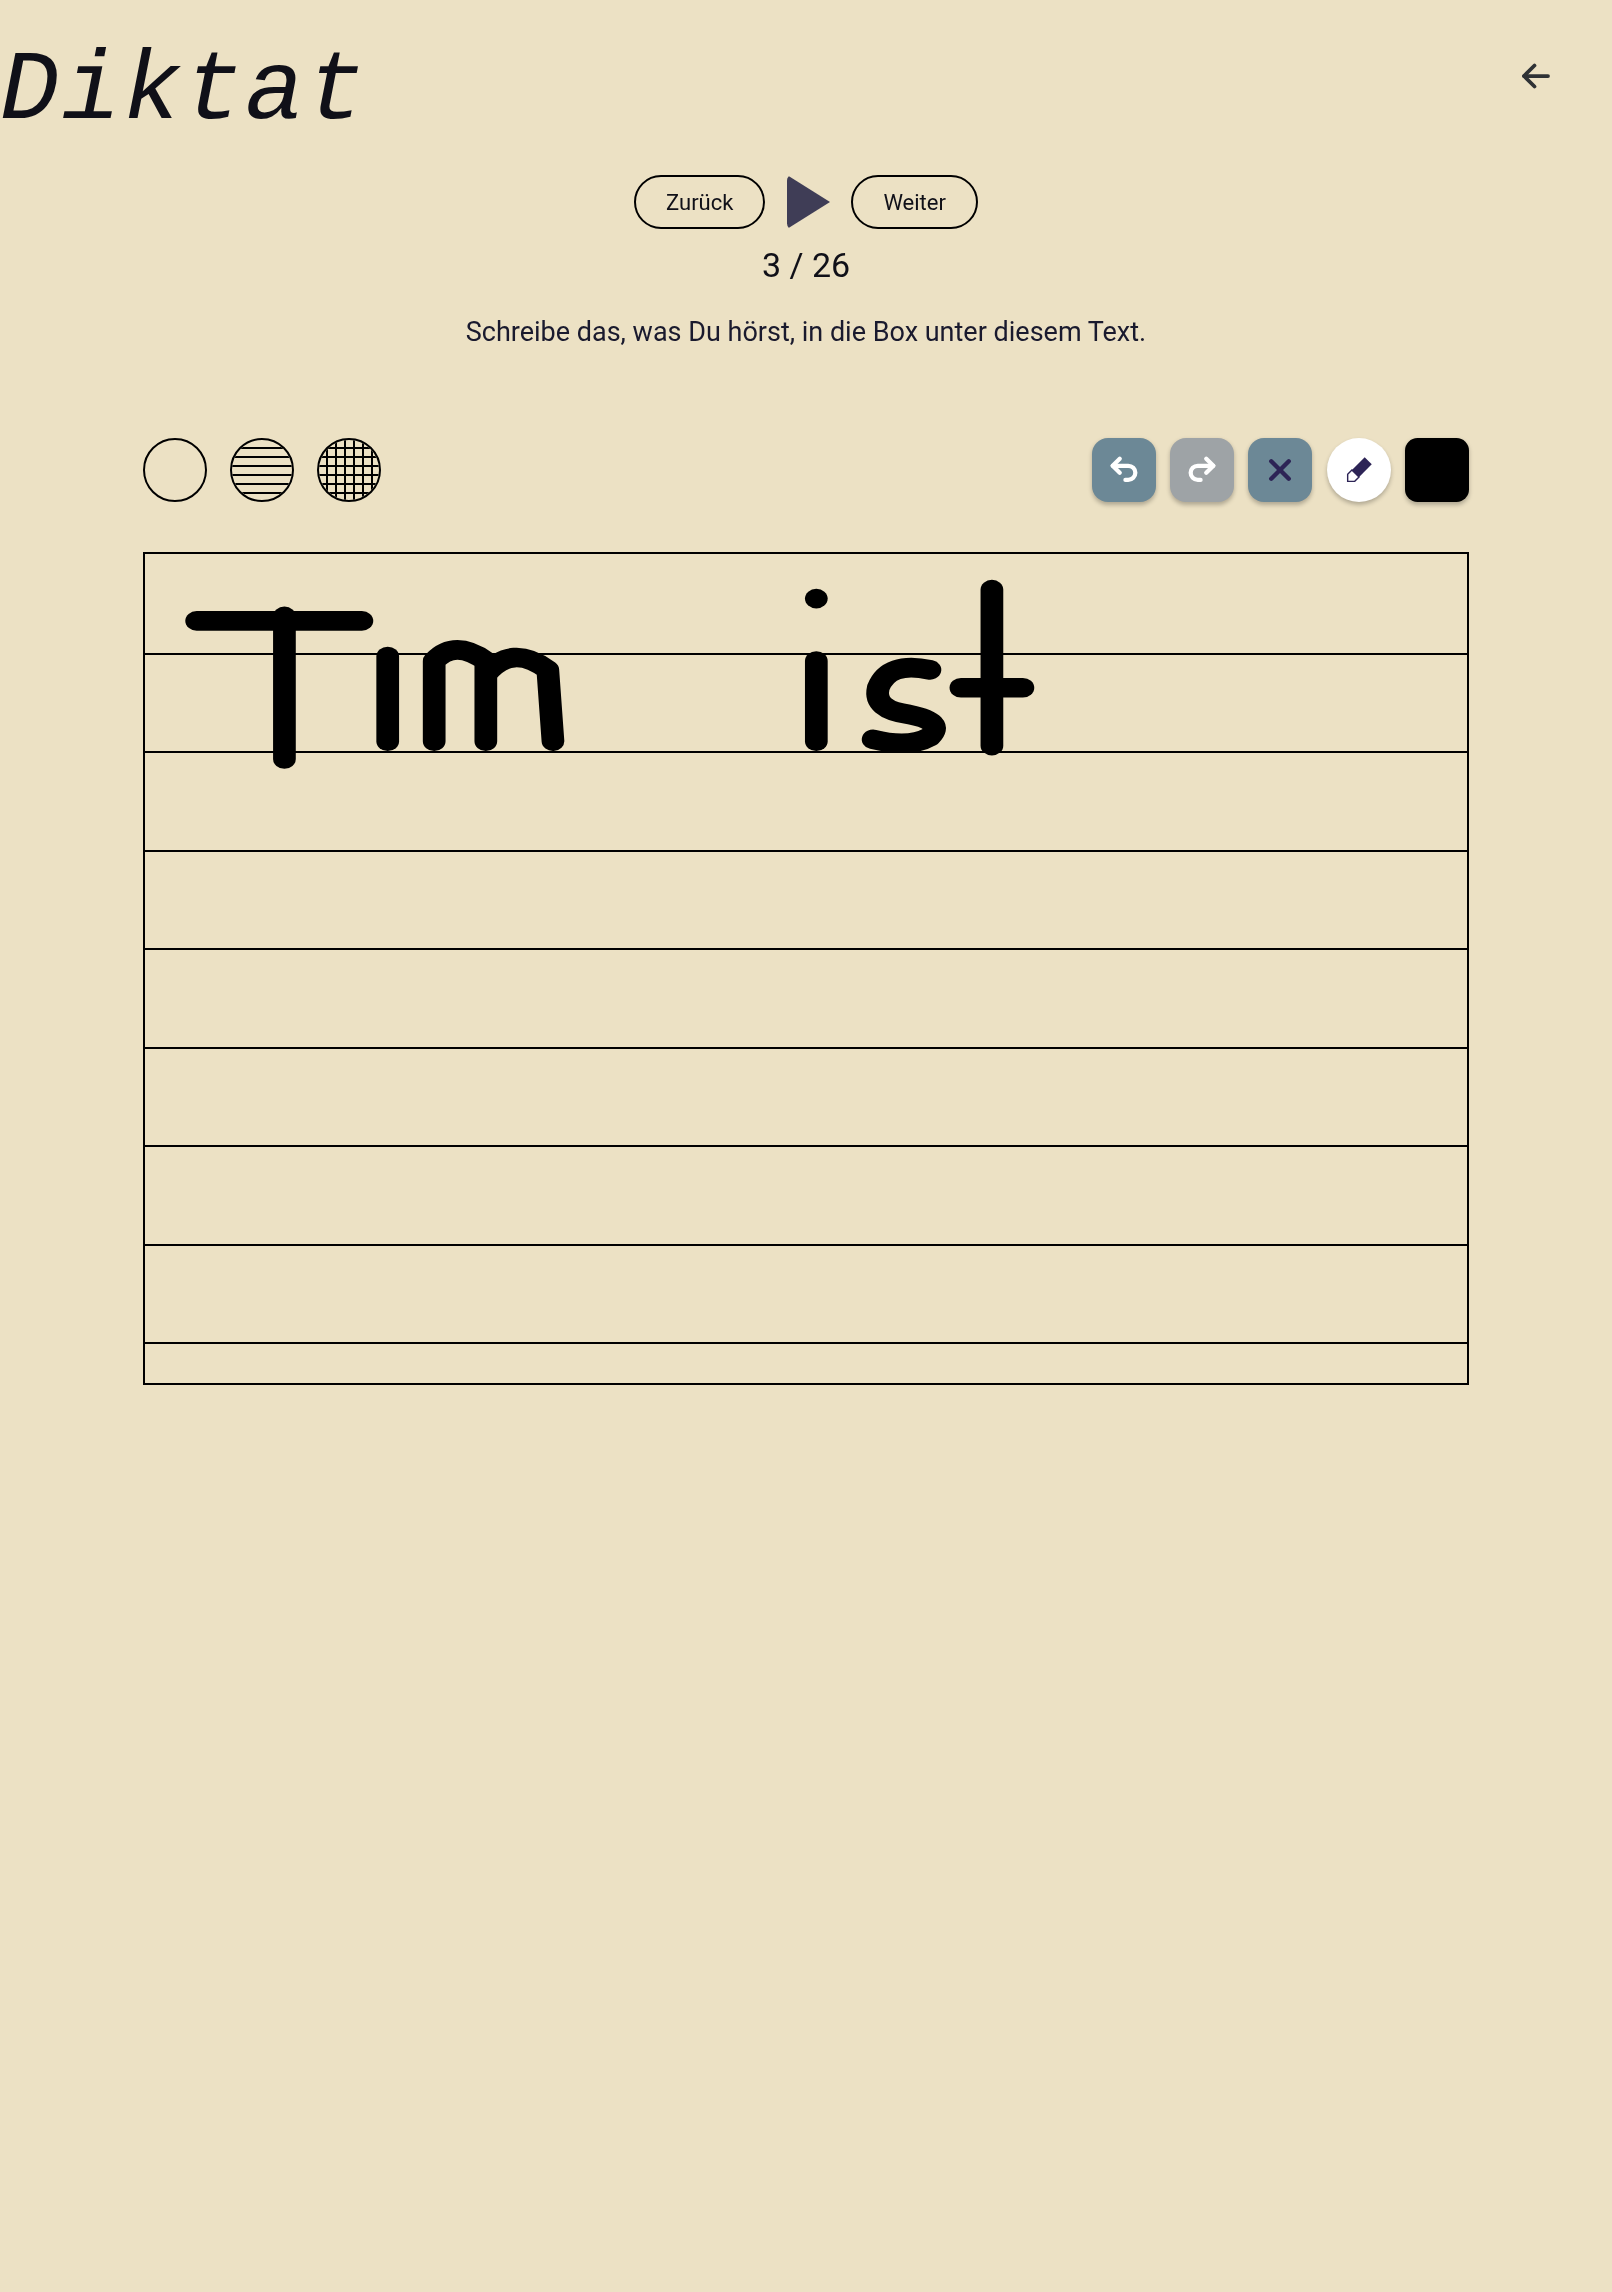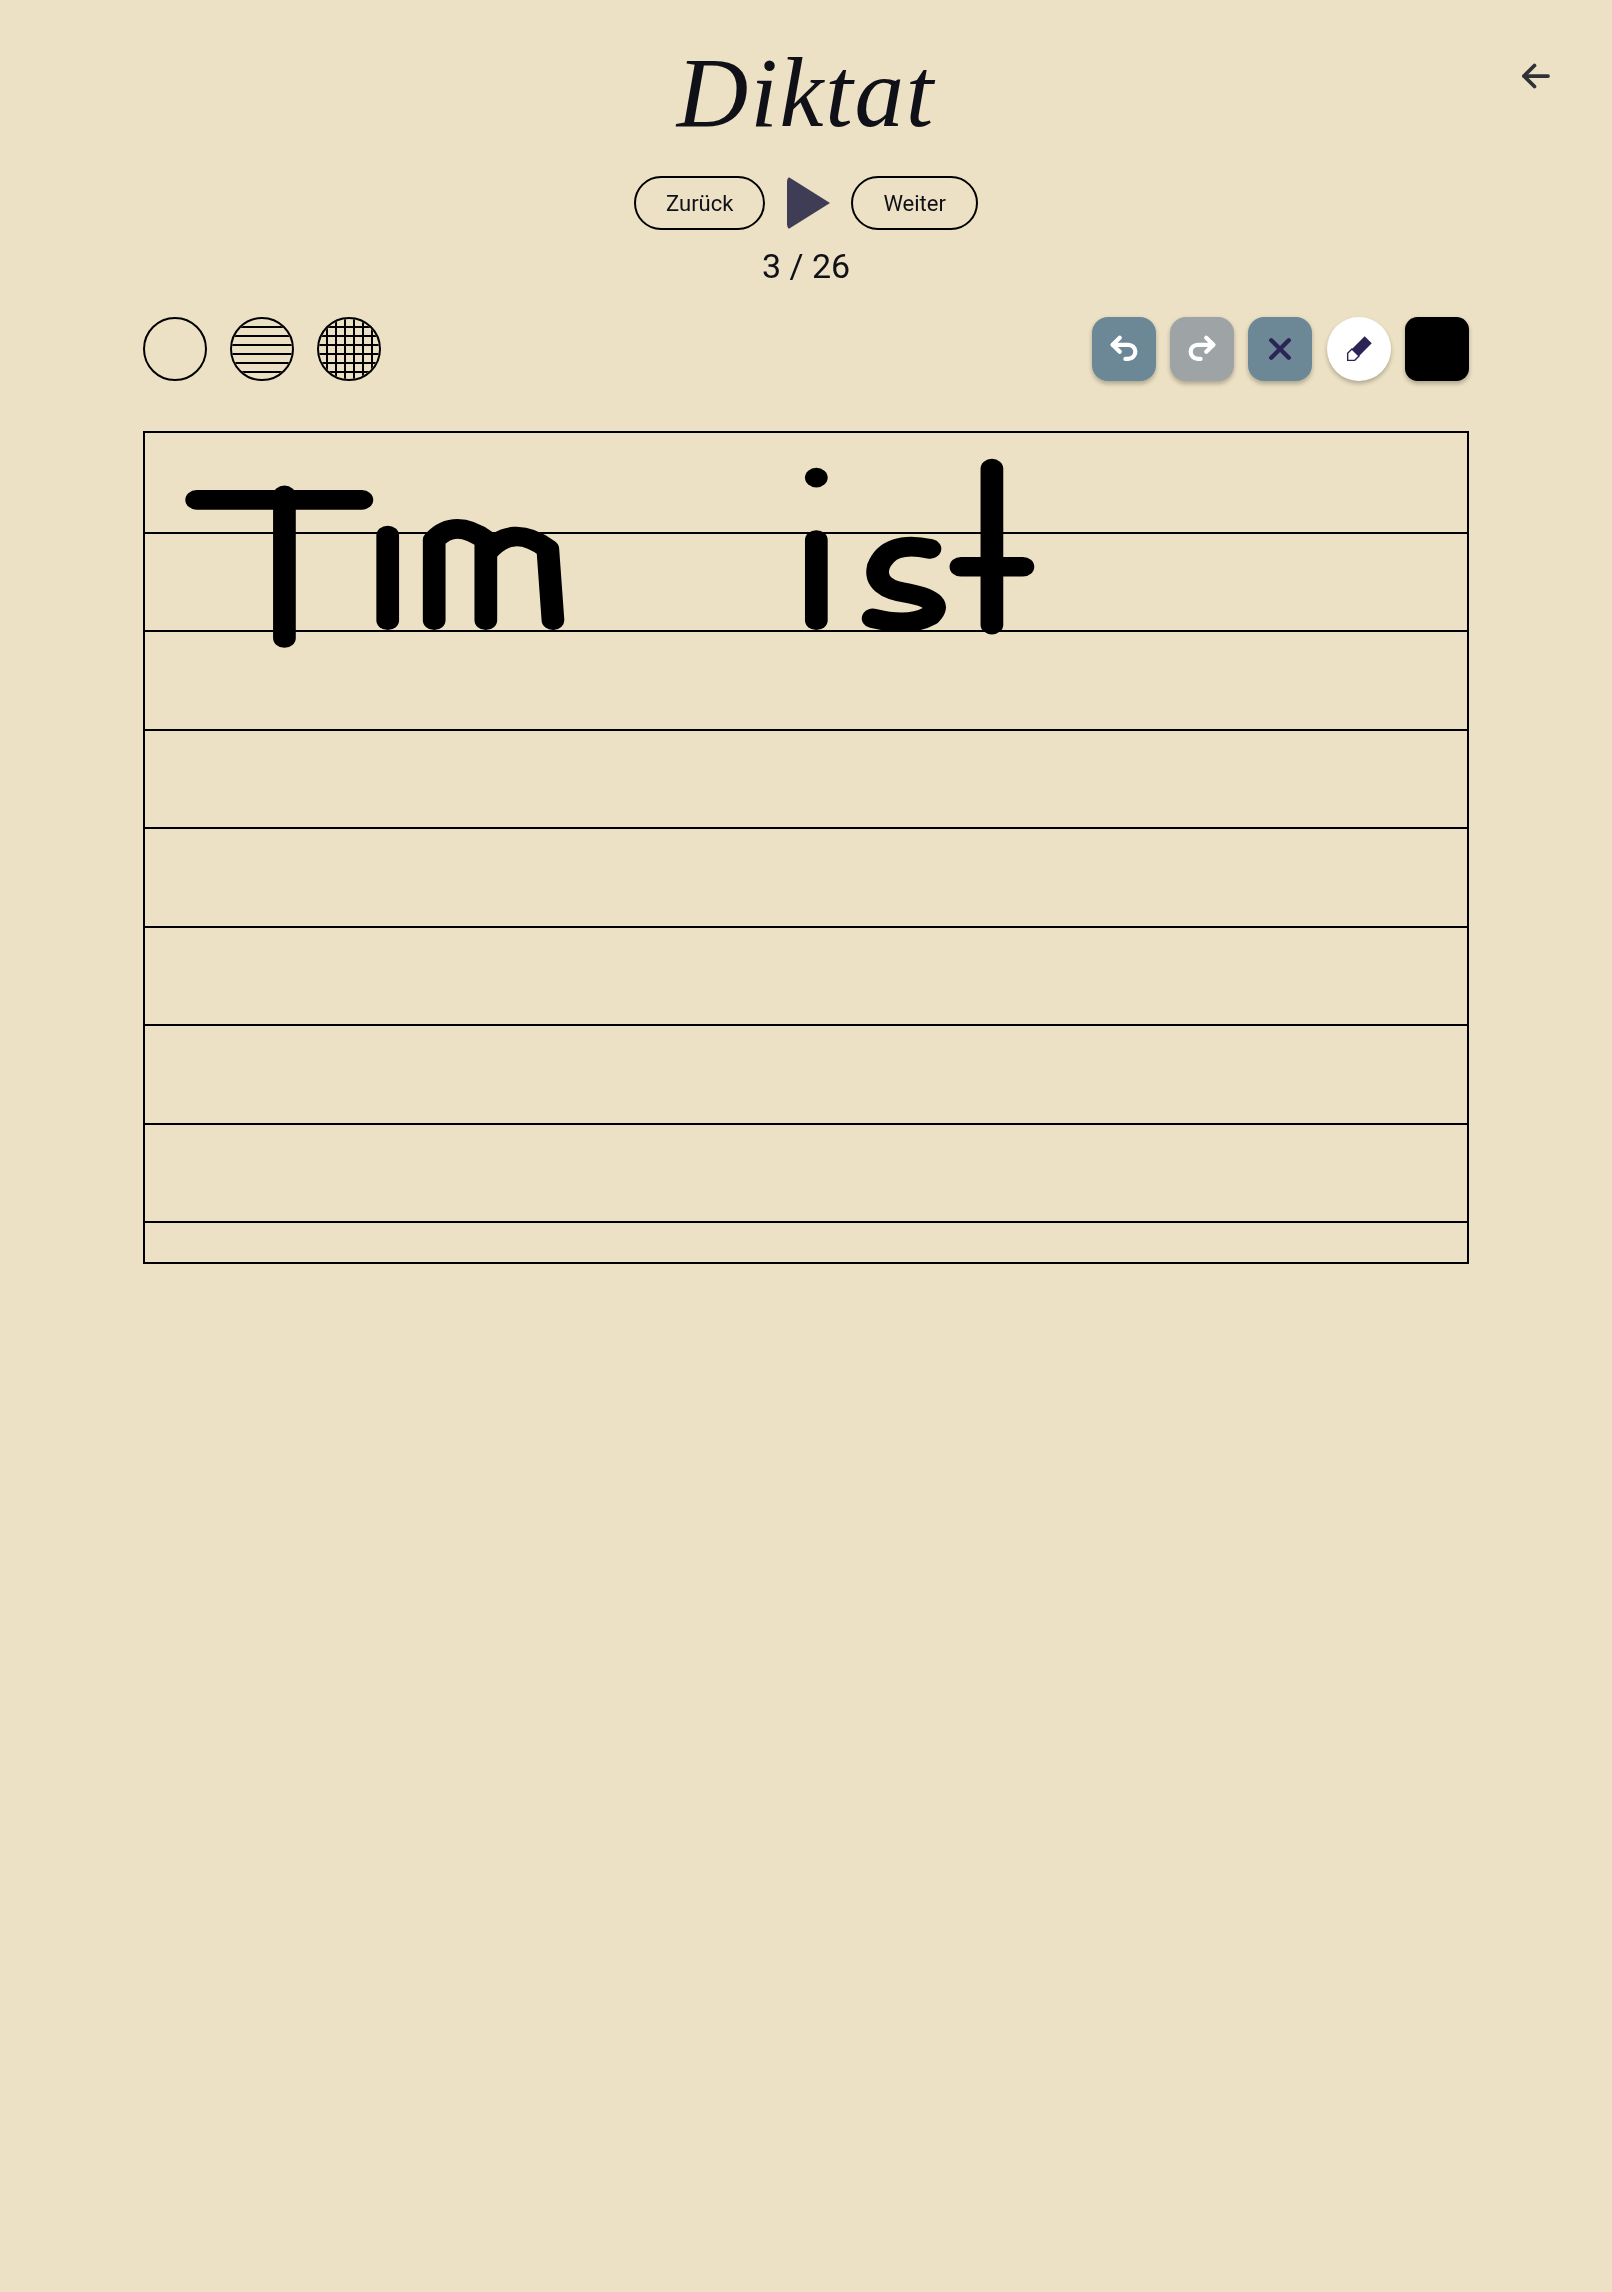--- a/index.html
+++ b/index.html
@@ -22,22 +22,22 @@
     right: 49px;
     width: 54px;
     height: 54px;
     display: flex;
     align-items: center;
     justify-content: center;
     cursor: pointer;
     color: #2f3235;
   }
   .title {
-    text-align: center;
-    font-family: Liberation Serif, serif;
+    text-align: left;
+    font-family: Liberation Mono, monospace;
     font-size: 99px;
     font-style: italic;
     font-weight: 500;
     color: #101018;
     margin-bottom: 27px;
     letter-spacing: 1.8px;
   }
   .controls {
     display: flex;
     justify-content: center;
@@ -181,20 +181,21 @@
   <div class="controls">
     <button class="pill-btn">Zurück</button>
     <div class="play-btn">
       <div class="play-triangle"></div>
     </div>
     <button class="pill-btn">Weiter</button>
   </div>
 
   <div class="progress">3 / 26</div>
 
+  <div class="instruction">Schreibe das, was Du hörst, in die Box unter diesem Text.</div>
 
   <div class="toolbar">
     <div class="line-styles">
       <div class="style-circle"></div>
       <div class="style-circle style-ruled"></div>
       <div class="style-circle style-grid"></div>
     </div>
     <div class="draw-tools">
       <div class="tool-btn tool-undo">
         <svg width="34" height="34" viewBox="0 0 24 24" fill="none" stroke="#fff" stroke-width="3" stroke-linecap="round" stroke-linejoin="round">

